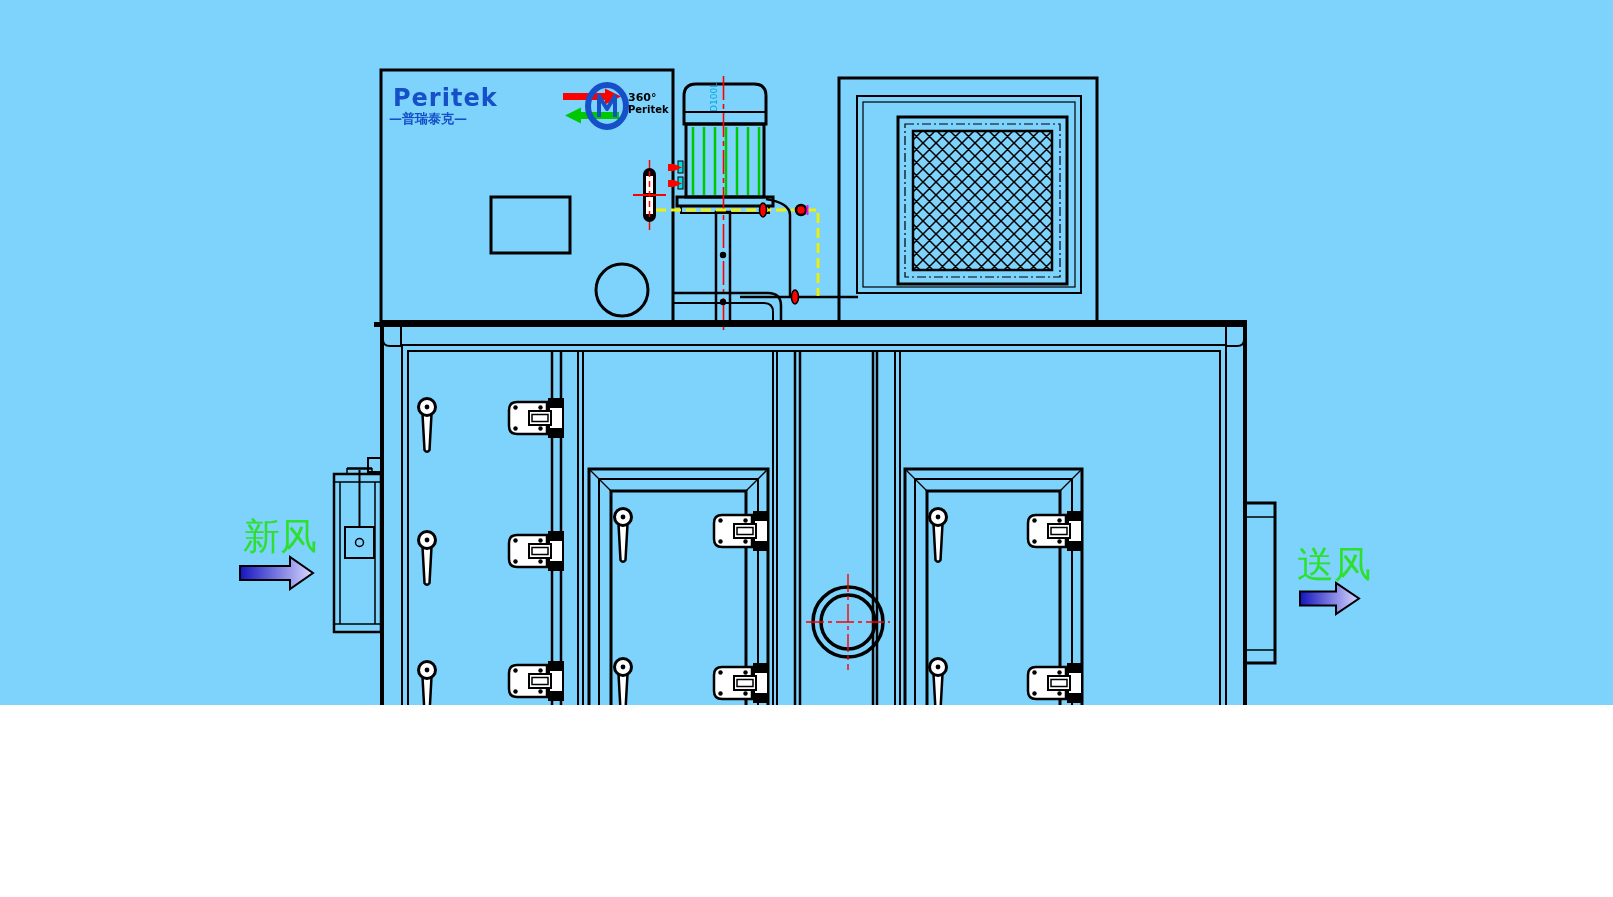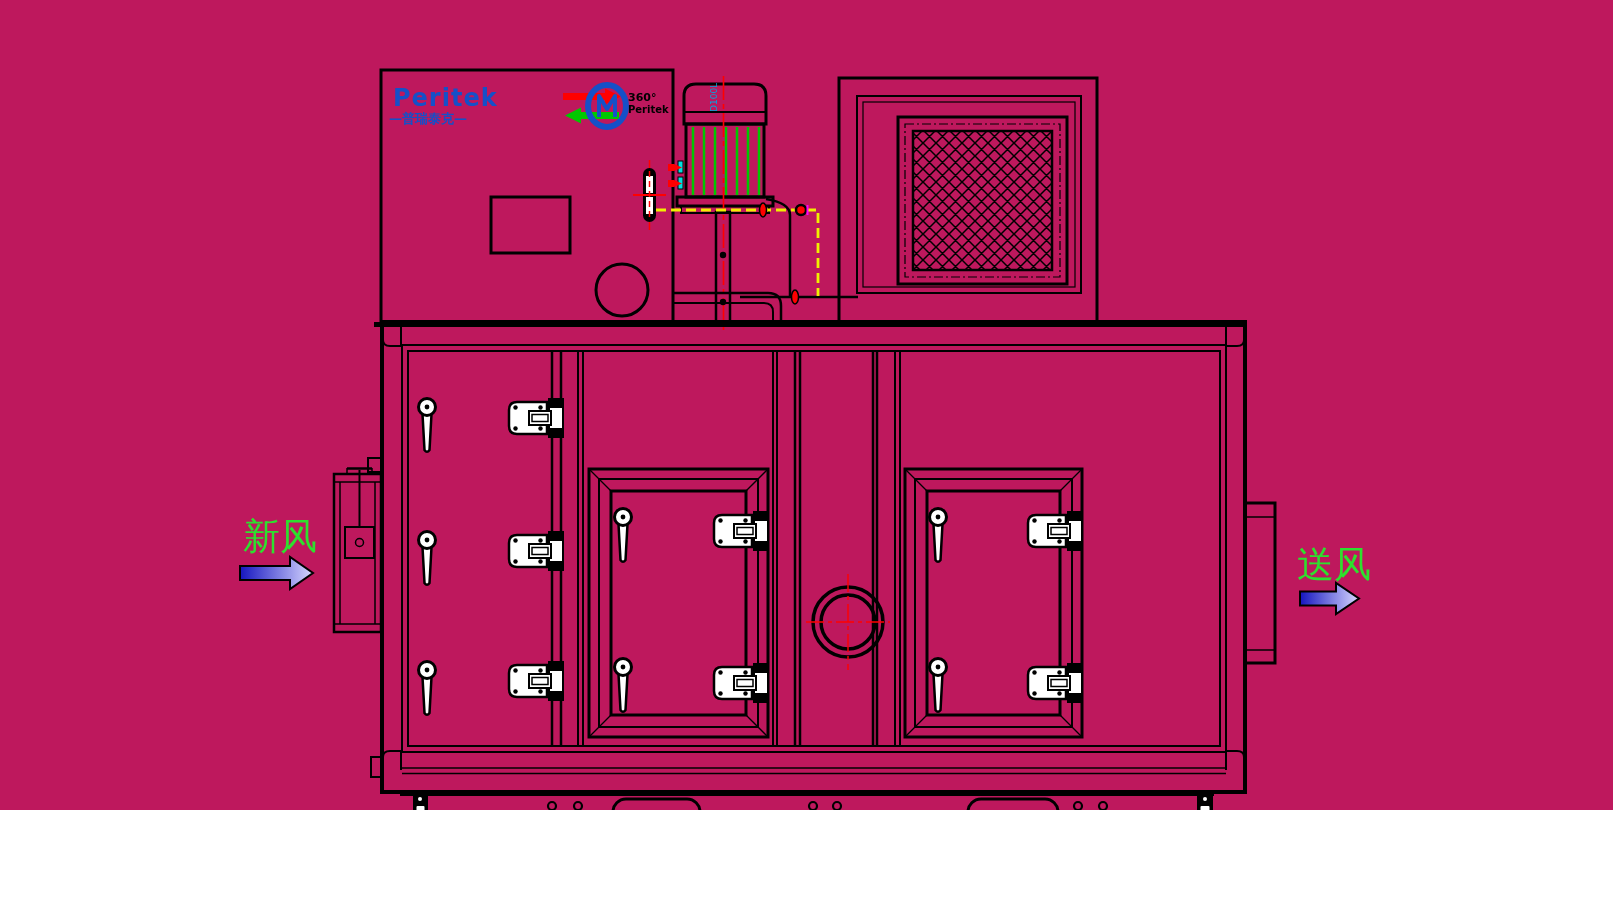--- a/index.html
+++ b/index.html
@@ -1,16 +1,16 @@
 <!DOCTYPE html>
 <html style="--line-black: #000000; --brand-blue: #1550c8; --centerline-red: #ff0000; --pipe-yellow: #f0f000; --fin-green: #00c800; --label-green: #2ee02e; --mark-cyan: #00a6e0; --cyan-strip: #00e0e0; --magenta: #ff00ff; --arrow-gradient-start: #1515c0; --arrow-gradient-end: #d8d8ff;"><head>
 <meta charset="utf-8">
 <style>
   html,body{margin:0;padding:0;background:#fff;}
-  #canvas{position:relative;width:1613px;height:810px;background:#be185d;overflow:hidden;text-align:center;}
+  #canvas{position:relative;width:1613px;height:705px;background:#7dd3fc;overflow:hidden;text-align:center;}
   svg{display:block;}
   text{font-family:"DejaVu Sans","Liberation Sans",sans-serif;}
   .ln{stroke:#000;fill:none;}
   .lnf{stroke:#000;fill:#fff;}
   .blk{fill:#000;stroke:none;}
   .red{stroke:var(--centerline-red);fill:none;}
   .redf{fill:var(--centerline-red);stroke:none;}
   .fitting{fill:var(--centerline-red);stroke:#000;}
   .yel{stroke:var(--pipe-yellow);fill:none;}
   .grn{stroke:var(--fin-green);fill:none;}

